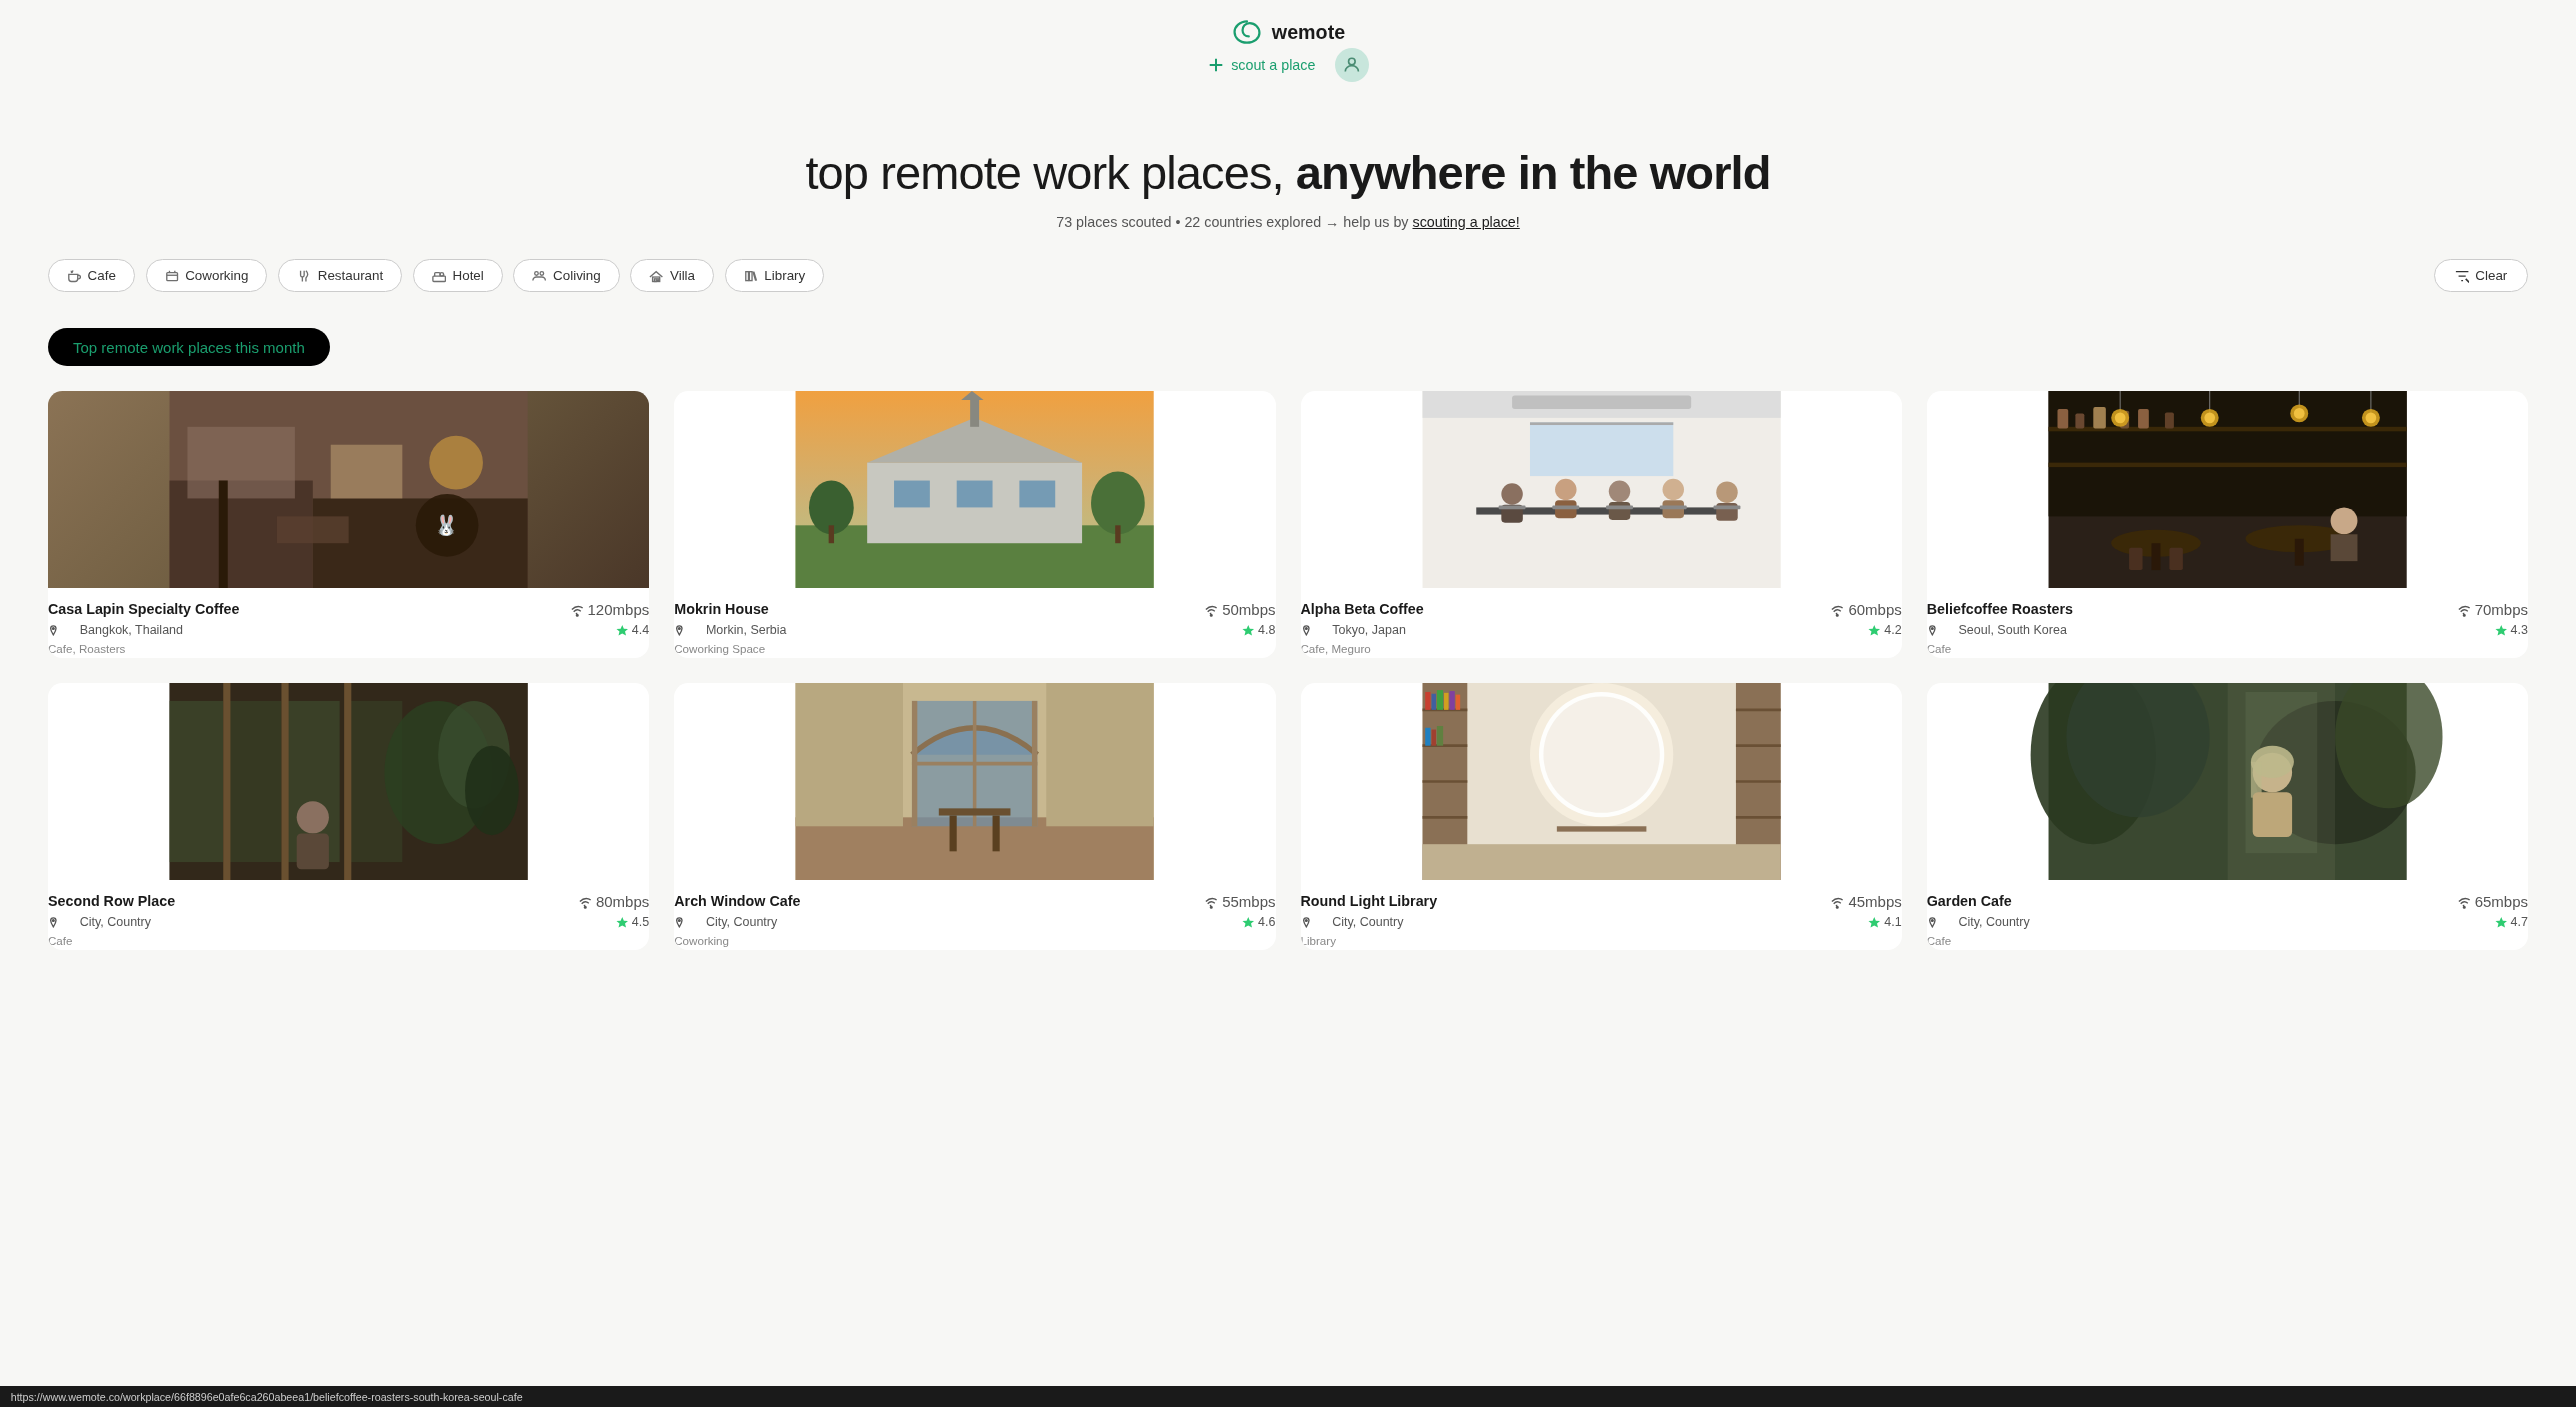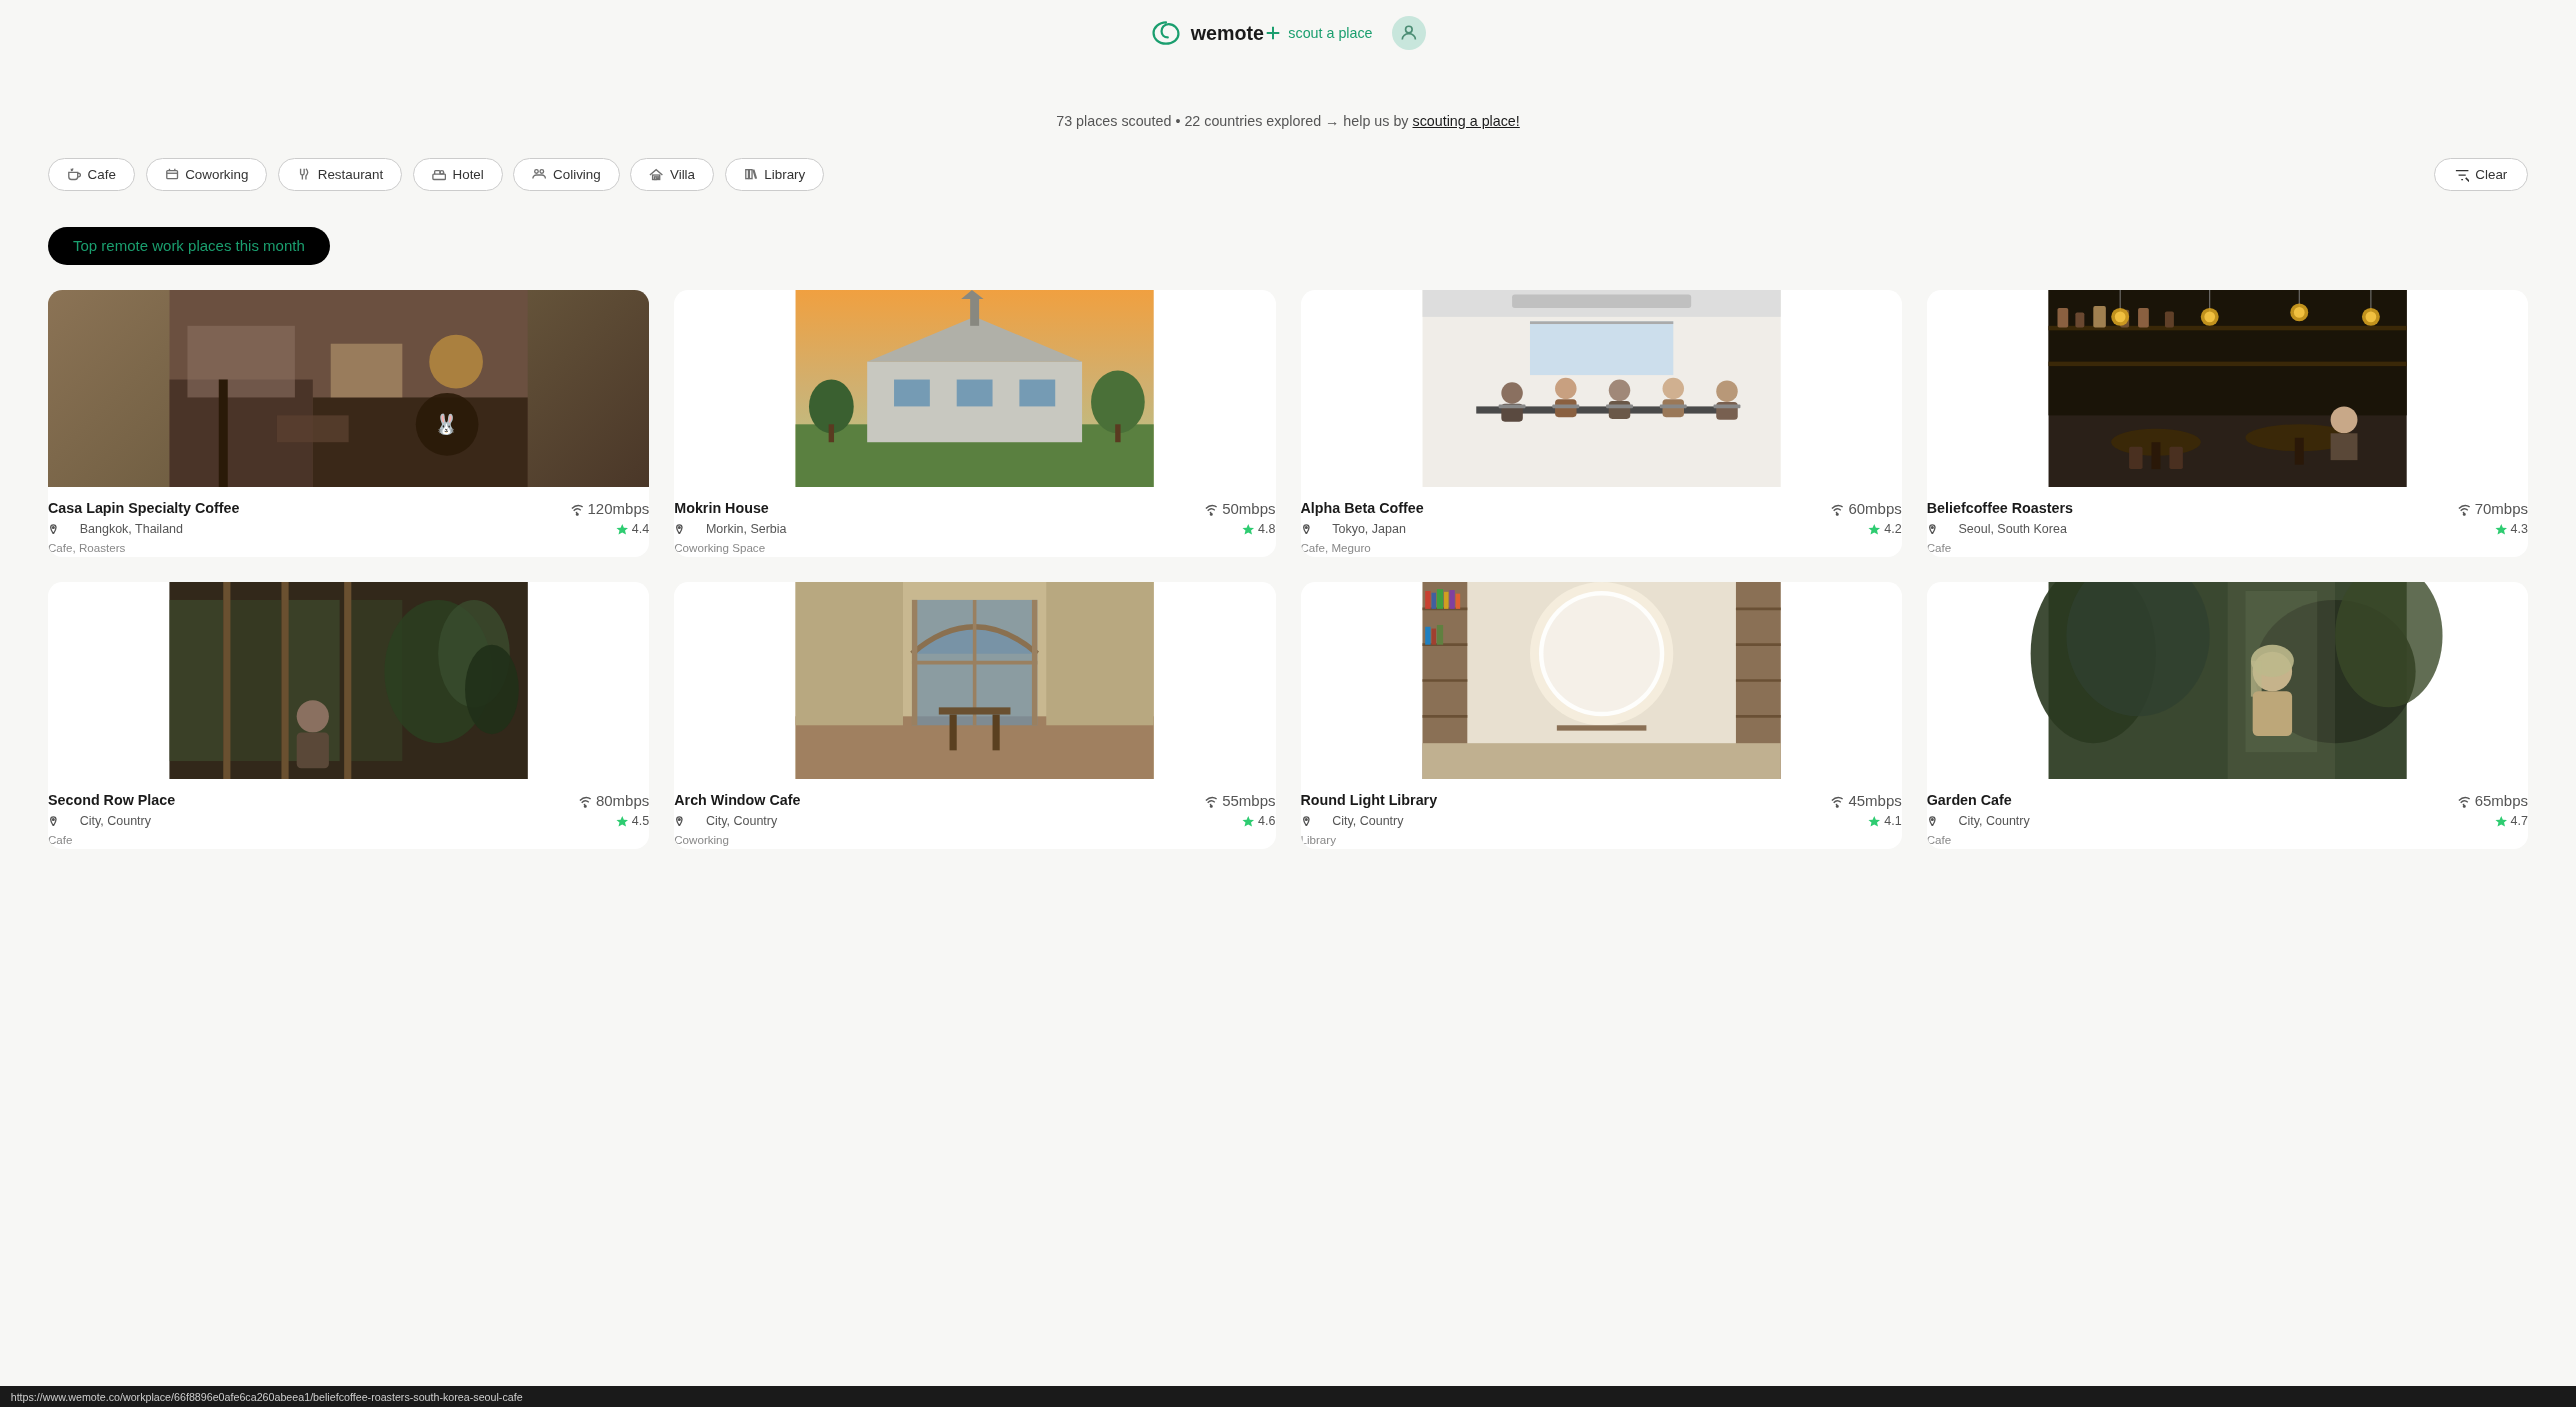--- a/index.html
+++ b/index.html
@@ -1,21 +1,21 @@
 <!DOCTYPE html>
 <html style="font-size:14.3px"><head>
   <meta charset="utf-8">
   <style>
     * { box-sizing: border-box; margin: 0; padding: 0; }
     body { font-family: -apple-system, BlinkMacSystemFont, 'Segoe UI', sans-serif; background: #f7f7f5; color: #1a1a1a; }
 
     
     .nav {
-      display: flex; align-items: center; justify-content: center;
-      padding: 16px 56px; background: #f7f7f5;
+      display: flex; align-items: center; justify-content: flex-end;
+      padding: 16px 20px; background: #f7f7f5; flex-direction: column;
     }
     .nav-logo { display: flex; align-items: center; gap: 9px; font-size: 19.7px; font-weight: 600; color: #1a1a1a; }
     .nav-logo svg { width: 32px; height: 32px; }
     .nav-right { display: flex; align-items: center; gap: 19.7px; }
     .scout-btn { display: flex; align-items: center; gap: 6.3px; font-size: 14.3px; color: #1a9e6e; font-weight: 500; cursor: pointer; }
     .scout-btn svg { width: 18px; height: 18px; }
     .avatar-btn { width: 34px; height: 34px; border-radius: 50%; background: #c8e6dc; display: flex; align-items: center; justify-content: center; cursor: pointer; border: none; }
     .avatar-btn svg { width: 19.7px; height: 19.7px; color: #4a8c73; }
 
     
@@ -112,20 +112,23 @@
     <button class="avatar-btn">
       <svg viewBox="0 0 24 24" fill="none" stroke="#4a8c73" stroke-width="2">
         <circle cx="12" cy="8" r="4"></circle>
           <path d="M4 20 C4 16, 7.5 13, 12 13 C16.5 13, 20 16, 20 20"></path>
       </svg>
     </button>
   </div>
 </nav>
 
 <section class="hero">
+  <h1>
+    top remote work places, <b>anywhere in the world</b>
+  </h1>
   <p class="hero-sub">
     <span>73 places scouted • 22 countries explored → help us by</span>
     <a href="#">scouting a place!</a>
   </p>
 </section>
 
 <div class="filters-section">
   <div class="filter-row">
 
     <button class="filter-chip">

